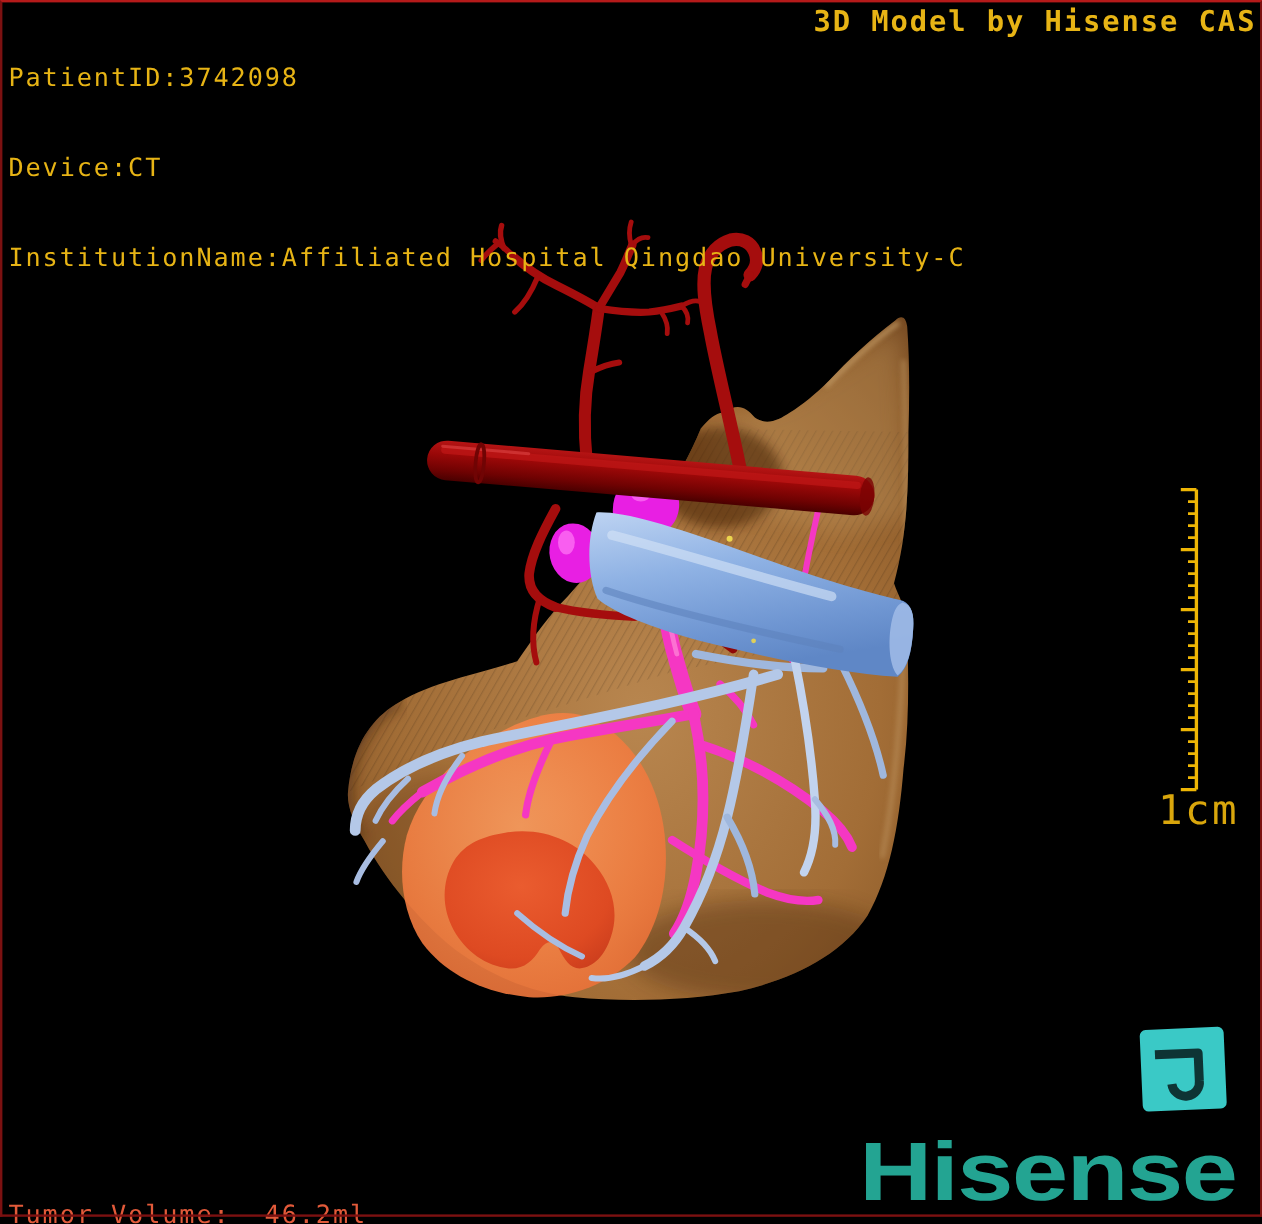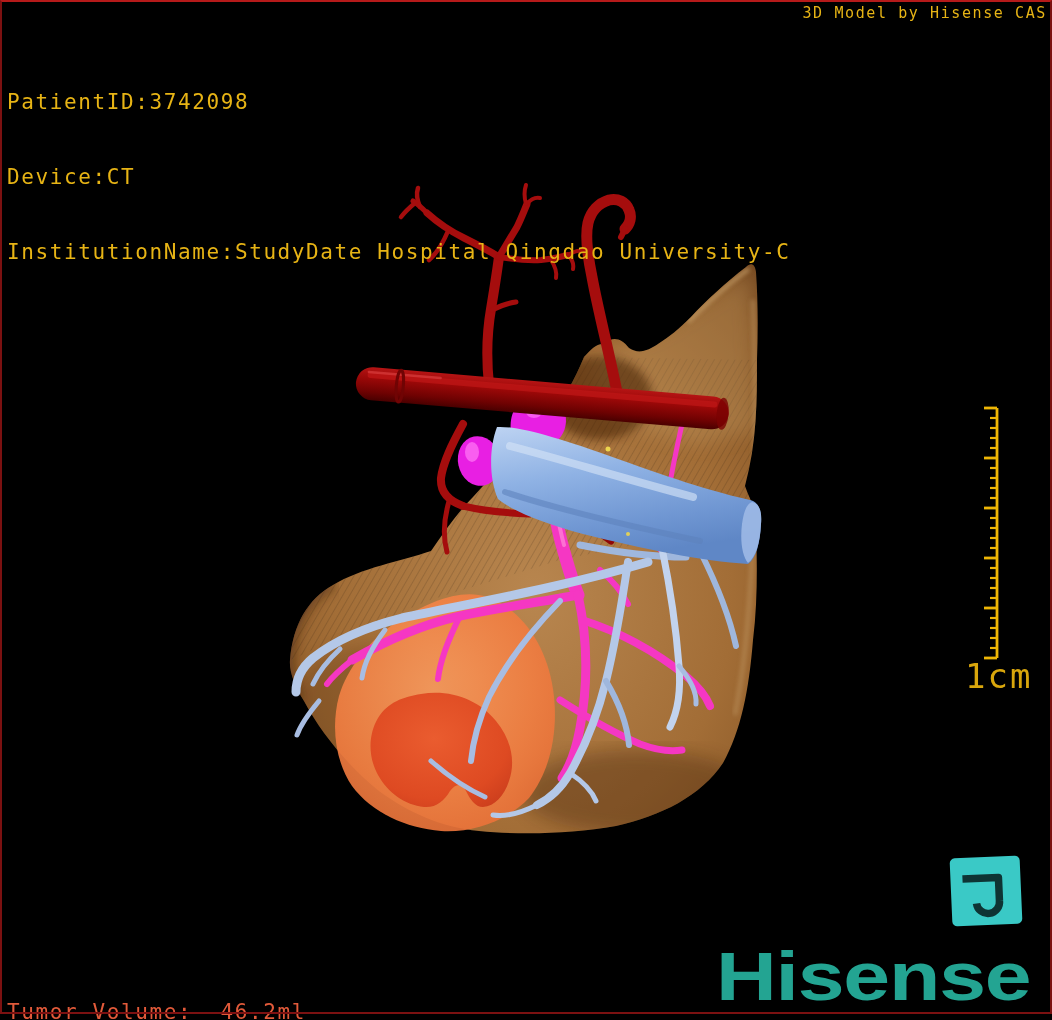--- a/index.html
+++ b/index.html
@@ -1,43 +1,43 @@
 <!DOCTYPE html>
 <html style="--c-overlay_text: #e7b415; --c-tumor_text: #e25a3a; --c-liver_text: #e0bd7f; --c-scale: #d9a60c; --c-ruler: #eeb605; --c-logo: #23a492; --c-icon: #3ac9c6; --c-border: #7c1111; --c-liver: #a26d36; --c-tumor: #e8562e; --c-artery: #a50d0d; --c-portal_vein: #f537c3; --c-hepatic_vein: #b4c8e8; --c-ivc: #8fb2e4; --c-background: #000000;"><head>
 <meta charset="utf-8">
 <style>
   html,body{margin:0;padding:0;background:#000;}
   body{width:1052px;height:1020px;position:relative;overflow:hidden;
        font-family:"DejaVu Sans Mono","Liberation Mono",monospace;}
   .frame{position:absolute;left:0;top:0;right:0;bottom:6px;box-sizing:border-box;
          border:2px solid var(--c-border,#7c1111);border-top-color:#b51a1a;z-index:30;pointer-events:none;}
   .overlay{position:absolute;z-index:20;letter-spacing:1.6px;white-space:pre;}
-  .hdr{left:7px;top:3px;font-size:21px;line-height:25px;color:var(--c-overlay_text,#e7b415);margin-top:37px;}
-  .title{top:4px;right:5px;font-size:15px;color:var(--c-overlay_text,#e7b415);text-align:center;}
+  .hdr{left:7px;top:3px;font-size:21px;line-height:25px;color:var(--c-overlay_text,#e7b415);}
+  .title{top:4px;right:5px;font-size:24px;color:var(--c-overlay_text,#e7b415);text-align:center;font-weight:bold;}
   .vols{left:7px;top:947px;font-size:21px;line-height:26px;}
   .vol-tumor{color:var(--c-tumor_text,#e25a3a);}
   .vv{display:inline-block;width:9ch;text-align:right;}
   .scale-label{left:965px;top:656px;font-size:34px;color:var(--c-scale,#d9a60c);letter-spacing:2px;}
   .ruler{position:absolute;left:956px;top:402px;z-index:15;}
   .appicon{position:absolute;left:951px;top:857px;width:70px;height:68px;z-index:15;
            background:var(--c-icon,#3ac9c6);border-radius:5px;transform:rotate(-2.5deg);}
   .logo{position:absolute;left:716px;top:946px;z-index:25;font-family:"Liberation Sans","DejaVu Sans",sans-serif;
         font-weight:bold;font-size:69px;letter-spacing:-1px;color:var(--c-logo,#23a492);
         transform:scaleX(1.22);transform-origin:left center;line-height:62px;}
   .canvas3d{position:absolute;left:0;top:0;z-index:5;}
 </style>
 </head>
 <body>
 
 <div class="frame"></div>
 
 <div class="overlay hdr">
   <div>PatientID:3742098</div>
   <div>Device:CT</div>
-  <div>InstitutionName:StudyDate Hospital Qingdao University-C</div>
+  <div>InstitutionName:Affiliated Hospital Qingdao University-C</div>
 </div>
 
 <div class="overlay title">3D Model by Hisense CAS</div>
 
 <div class="overlay vols">
   <div class="vol-tumor"><span>Tumor Volume:</span><span class="vv">46.2ml</span></div>
   
 </div>
 
 <svg class="ruler" id="ruler-svg" width="46" height="262">

